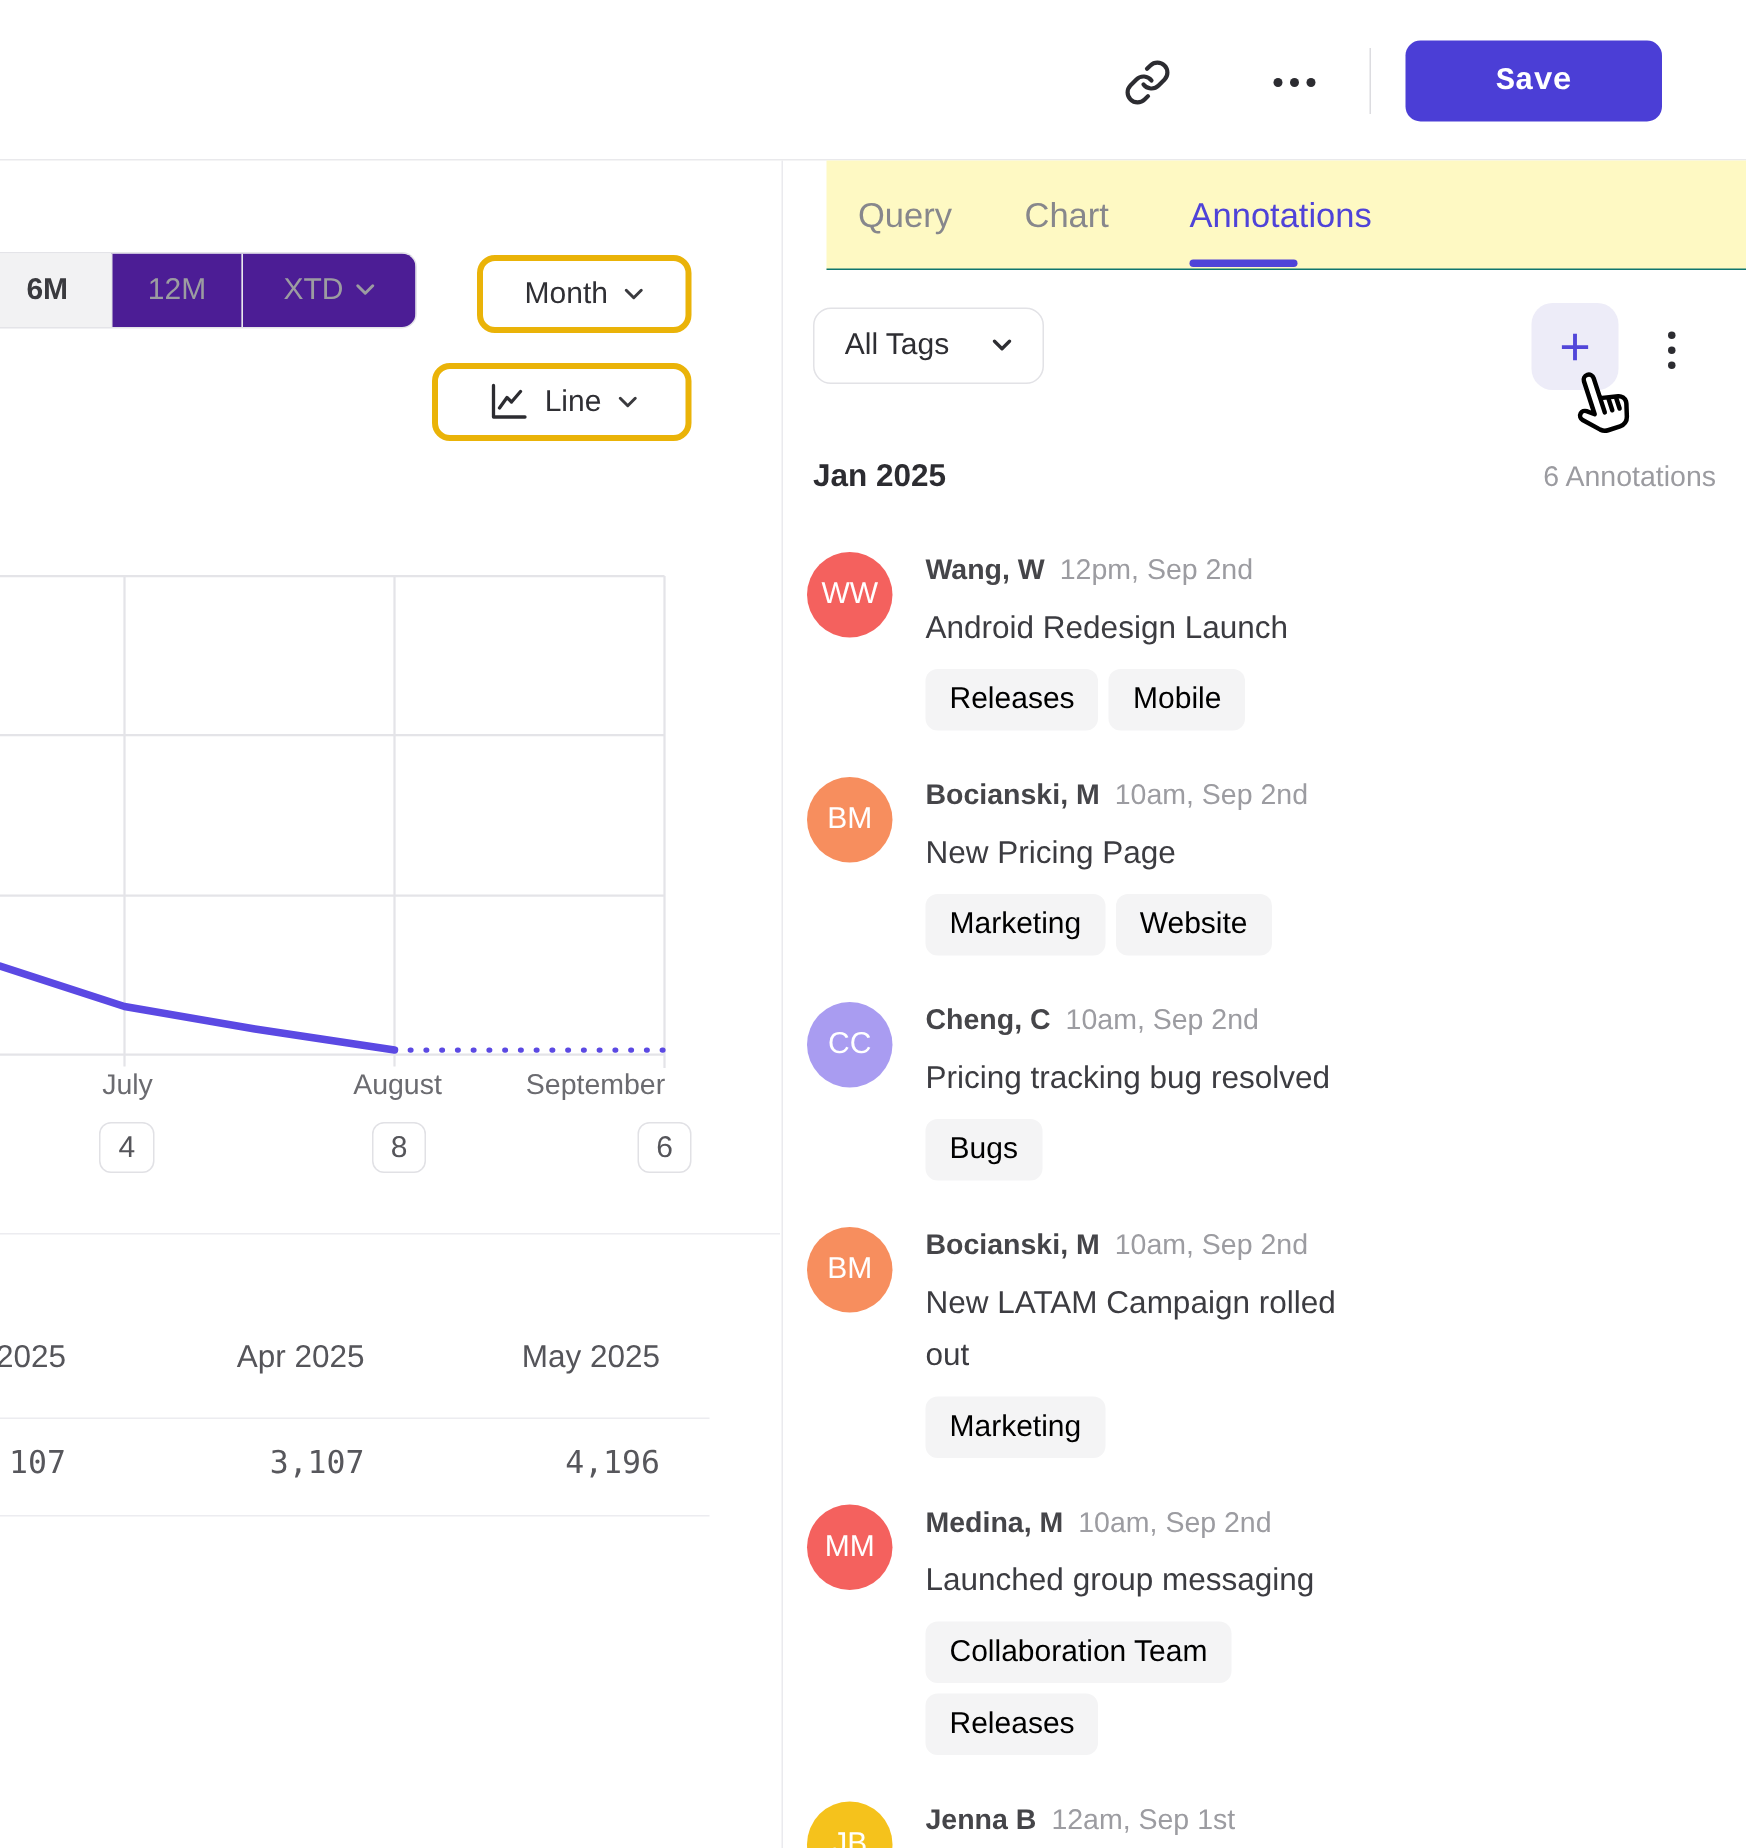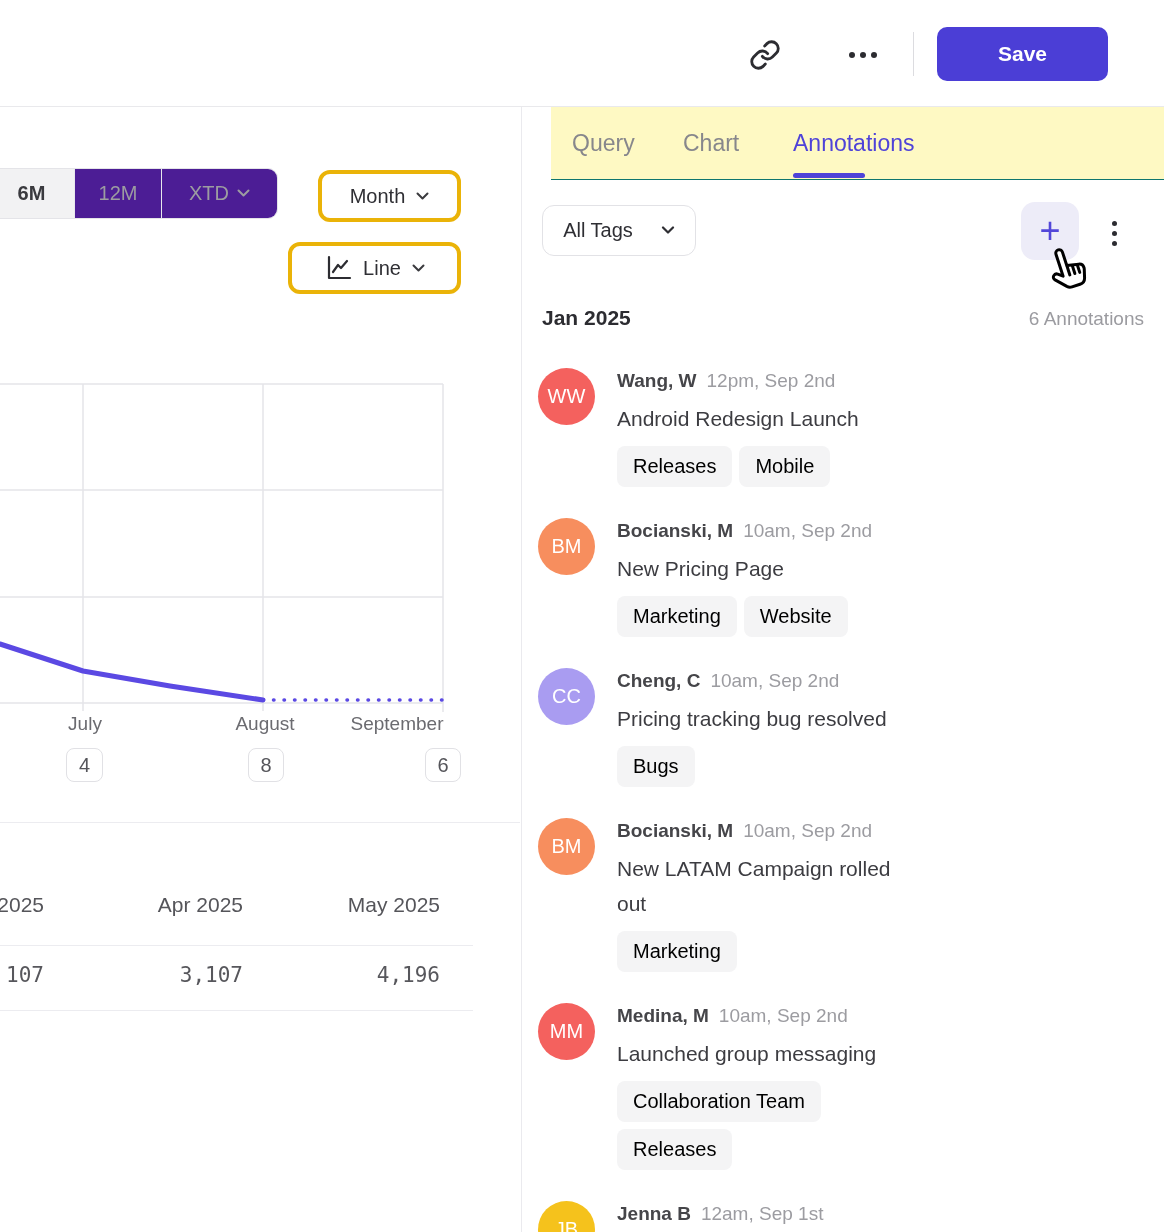--- a/index.html
+++ b/index.html
@@ -9,21 +9,21 @@
 
   
   .header { position:absolute; left:0; top:0; width:1164px; height:107px; border-bottom:1px solid #e9e9ec; background:#fff; }
   .icon-btn { position:absolute; display:flex; align-items:center; justify-content:center; background:none; border:none; cursor:pointer; }
   .link-btn { left:744px; top:34px; width:42px; height:42px; }
   .more-btn { left:838px; top:34px; width:50px; height:42px; }
   .dot { width:6px; height:6px; border-radius:50%; background:#2c2c31; }
   .hdots { display:flex; gap:5px; }
   .vdivider { position:absolute; left:913px; top:32px; width:1px; height:44px; background:#dcdce0; }
   .save-btn { position:absolute; left:937px; top:27px; width:171px; height:54px; border:none; border-radius:10px;
-              background:#4b3ed6; color:#fff; font-size:21px; font-weight:600; font-family:Liberation Sans, sans-serif; cursor:pointer; }
+              background:#4b3ed6; color:#fff; font-size:21px; font-weight:600; font-family:Liberation Mono, monospace; cursor:pointer; }
 
   
   .panel-divider { position:absolute; left:521px; top:107px; width:1px; height:1125px; background:#eaeaee; }
 
   
   .seg-group { position:absolute; left:-12px; top:168px; height:51px; display:flex; border:1px solid #e4e4e8; border-radius:10px; overflow:hidden; background:#fff; }
   .seg { display:flex; align-items:center; justify-content:center; gap:8px; font-size:20px; color:#9c9ca1; background:#4c1d95; border:none; border-left:1px solid #e8e8ec; font-family:inherit; cursor:pointer; }
   .seg:first-child { border-left:none; }
   .seg.active { background:#f2f2f3; color:#3a3a3e; font-weight:700; }
   .drop-btn { position:absolute; display:flex; align-items:center; justify-content:center; gap:11px; background:#fff;

